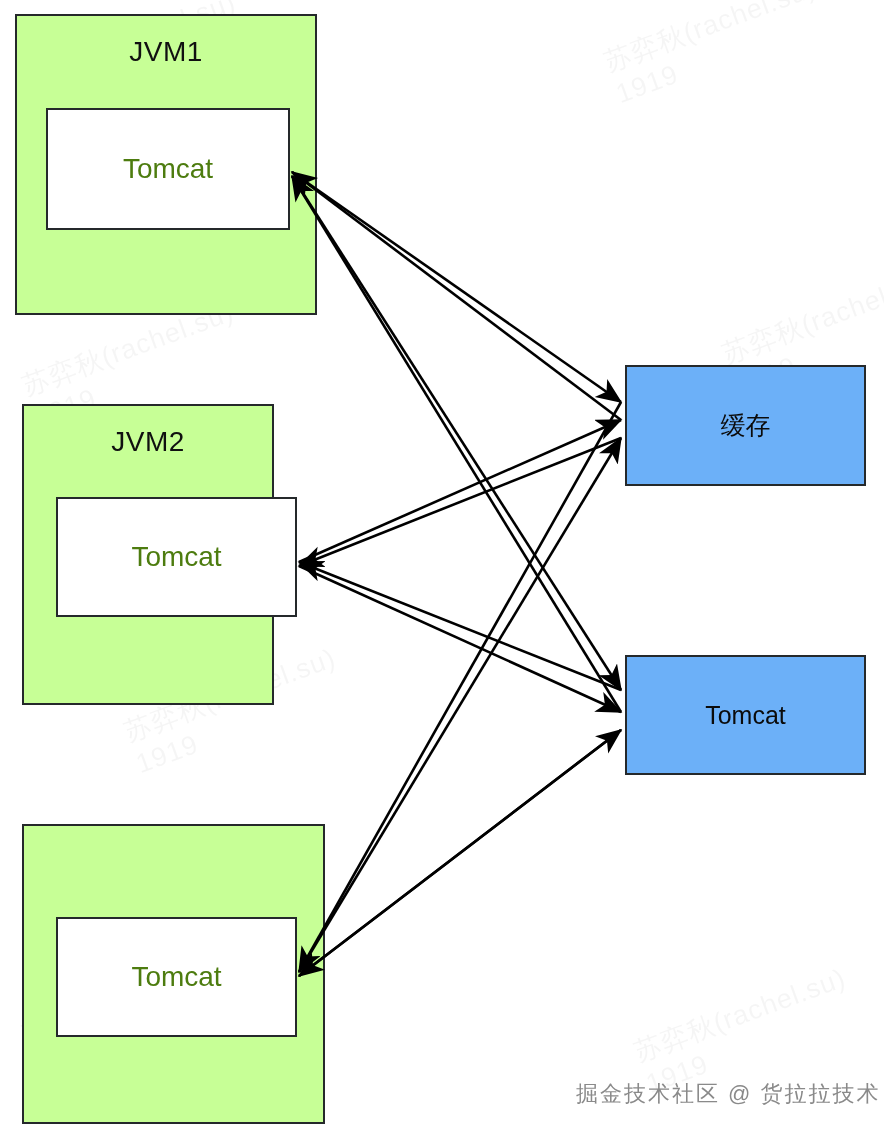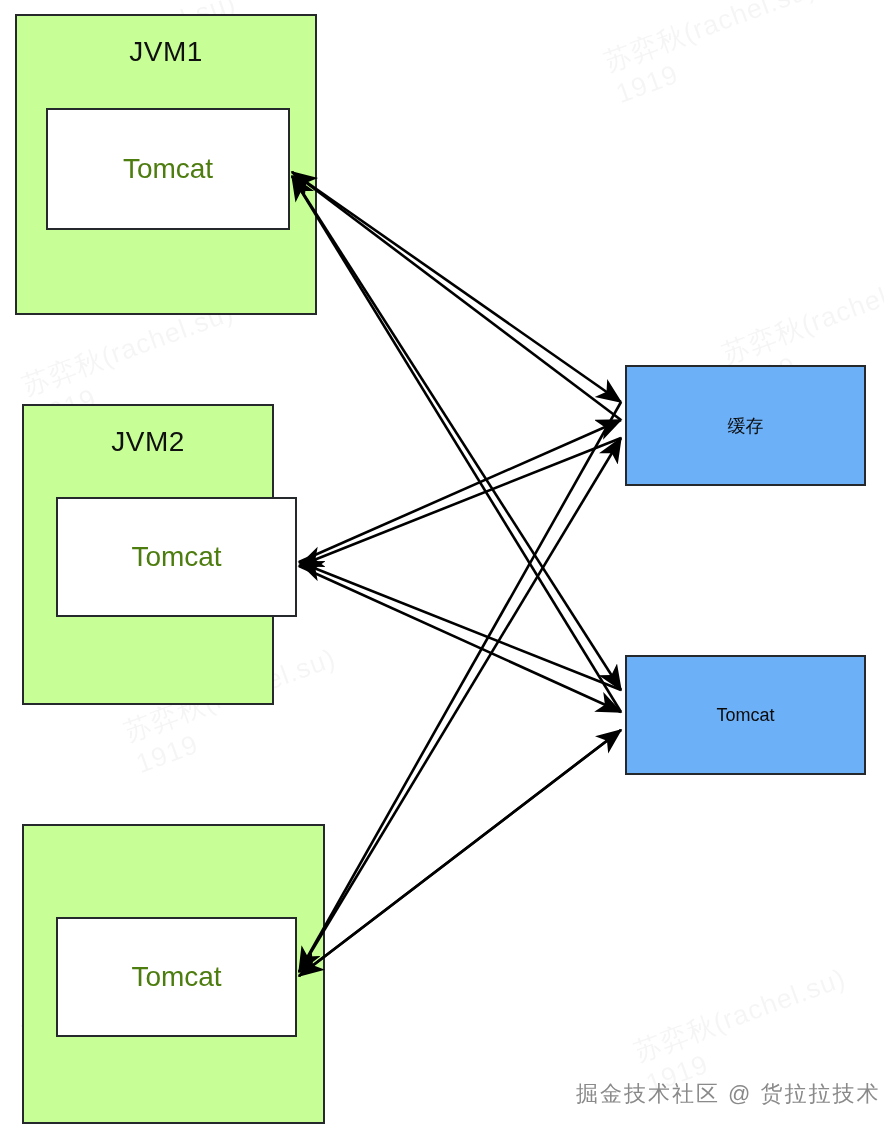--- a/index.html
+++ b/index.html
@@ -88,21 +88,21 @@
   }
   .store {
     background: #6cb0f8;
     border: 2px solid #25292b;
     display: flex;
     align-items: center;
     justify-content: center;
     z-index: 4;
   }
   .store span {
-    font-size: 18px;
+    font-size: 25px;
     color: #0b0b0b;
   }
 </style>
 </head>
 <body>
 
 <div id="canvas">
 
   <div id="watermarks">
       <div class="wm" style="left: 20px; top: 62px;"><span>苏弈秋(rachel.su)</span><span class="l2">1919</span></div>

